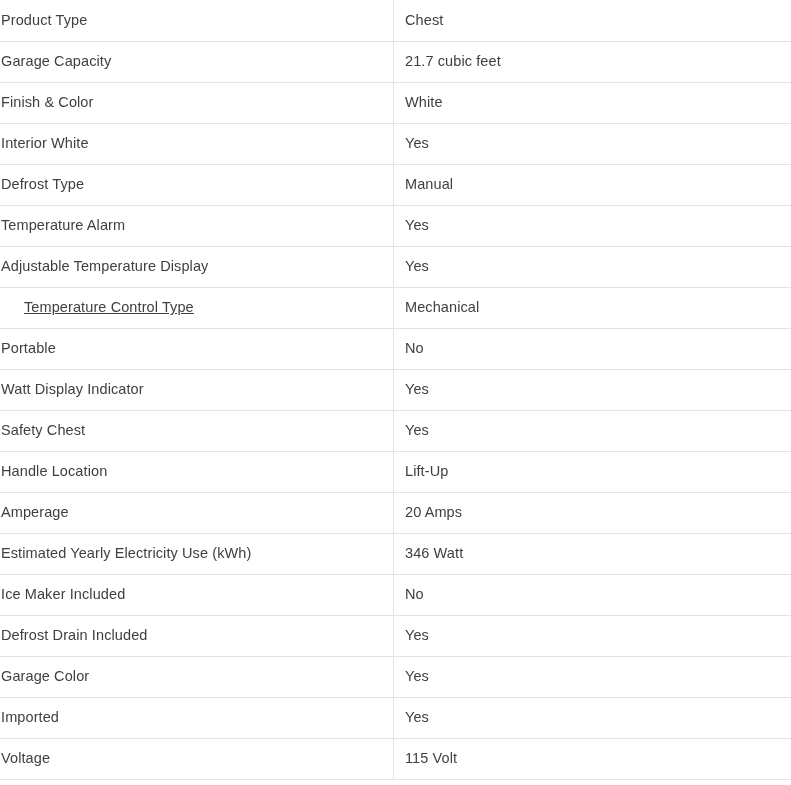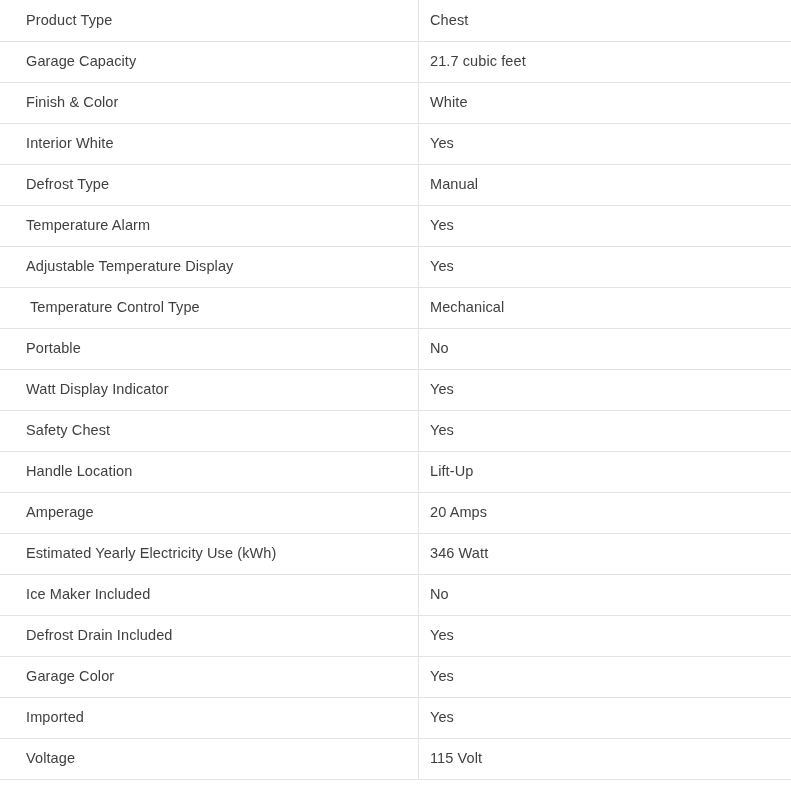--- a/index.html
+++ b/index.html
@@ -26,29 +26,30 @@
     border-bottom: 1px solid #e3e3e3;
     font-size: 14.5px;
     line-height: 1.3;
     vertical-align: middle;
     padding: 0;
     color: #3f3f3f;
     letter-spacing: 0.1px;
   }
   td.label-cell {
     width: 392px;
-    padding-left: 26px;
+    padding-left: 1px;
     border-right: 1px solid #e3e3e3;
   }
   td.value-cell {
     width: 398px;
     padding-left: 11px;
   }
   td.label-cell.indented {
-    padding-left: 30px;
+    padding-left: 24px;
+    text-decoration: underline;
   }
   .cell-text {
     display: block;
   }
 </style>
 </head>
 <body>
 
 <table class="spec-table">
   <tbody>

